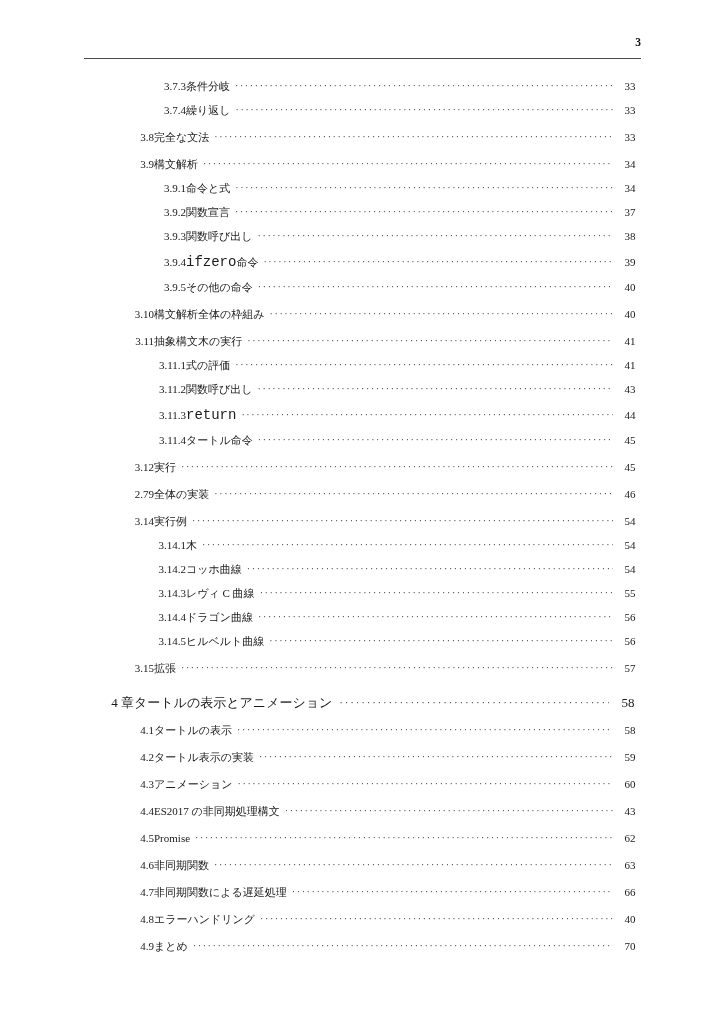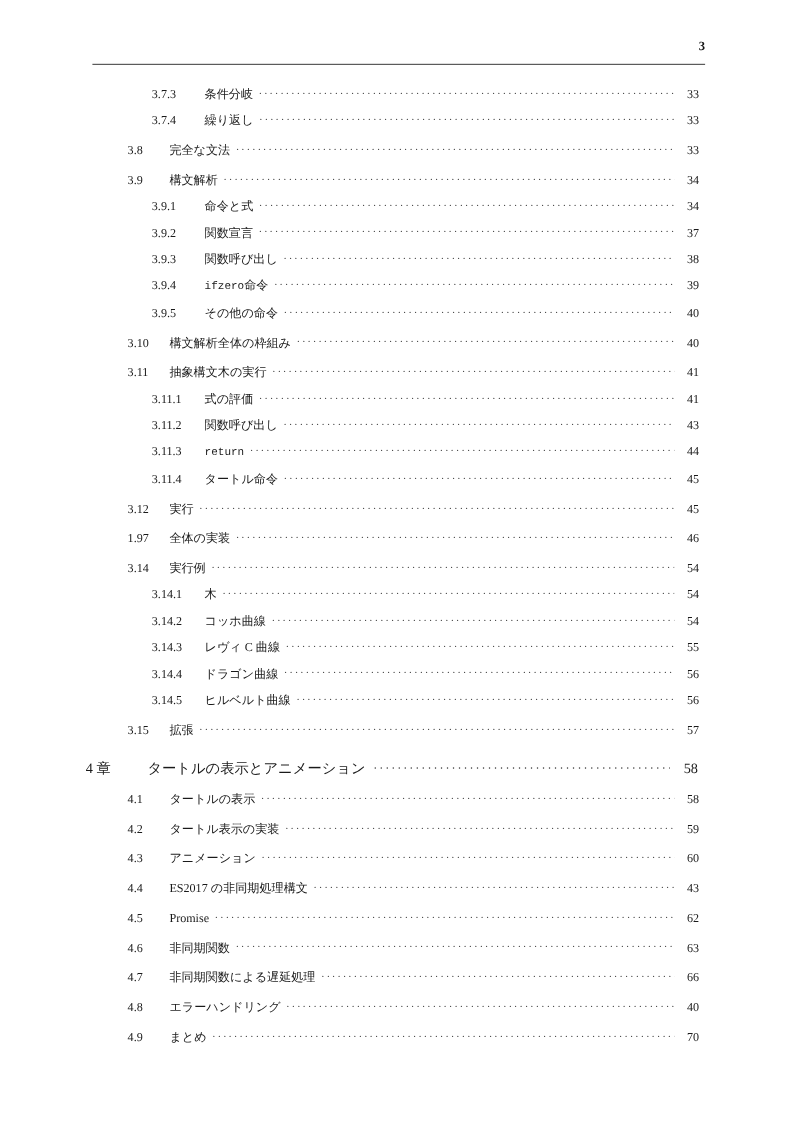--- a/index.html
+++ b/index.html
@@ -48,21 +48,21 @@
   .toc-entry {
     display: flex;
     align-items: baseline;
     font-size: 11px;
     line-height: 1;
     color: #1a1a1a;
     white-space: nowrap;
   }
   .num {
     flex: 0 0 auto;
-    text-align: left;
+    text-align: right;
   }
   .title {
     flex: 0 0 auto;
     padding-right: 5px;
   }
   .dots {
     flex: 1 1 auto;
     overflow: hidden;
     white-space: nowrap;
     font-size: 10px;
@@ -94,21 +94,21 @@
   .lvl-1 .num { width: 38px; margin-left: 32px; }
   .lvl-1 .title { }
 
   .lvl-2 {
     margin-top: 13px;
   }
   .lvl-2 .num { width: 48px; margin-left: 54px; }
 
   .mono {
     font-family: "Liberation Mono", monospace;
-    font-size: 10px;
+    font-size: 14px;
   }
 </style>
 </head>
 <body>
 
 <div class="page">
 
   <div class="page-number">3</div>
 
   <div class="header-rule"></div>
@@ -204,21 +204,21 @@
         <span class="dots">········································································································································································································</span>
         <span class="pg">45</span>
       </div>
       <div class="toc-entry lvl-1">
         <span class="num">3.12</span>
         <span class="title">実行</span>
         <span class="dots">········································································································································································································</span>
         <span class="pg">45</span>
       </div>
       <div class="toc-entry lvl-1">
-        <span class="num">1.97</span>
+        <span class="num">2.79</span>
         <span class="title">全体の実装</span>
         <span class="dots">········································································································································································································</span>
         <span class="pg">46</span>
       </div>
       <div class="toc-entry lvl-1">
         <span class="num">3.14</span>
         <span class="title">実行例</span>
         <span class="dots">········································································································································································································</span>
         <span class="pg">54</span>
       </div>

